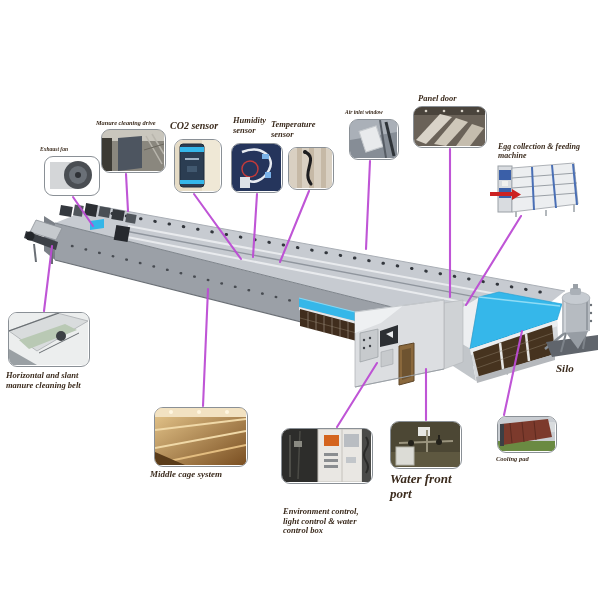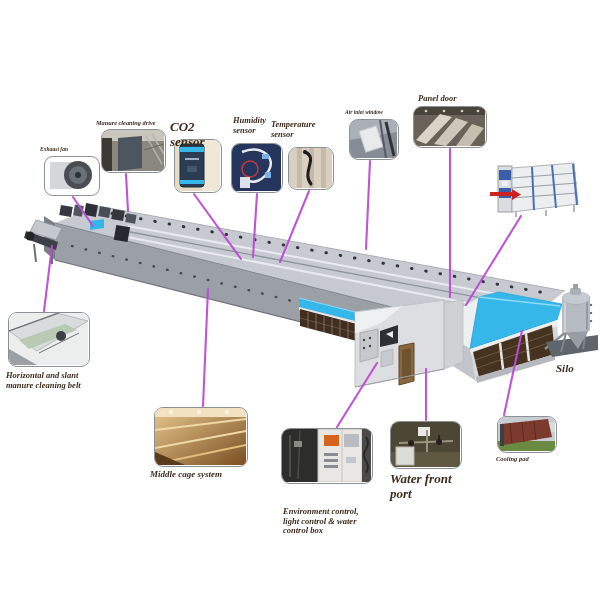--- a/index.html
+++ b/index.html
@@ -317,25 +317,26 @@
       <polygon points="3,7 50,2 54,20 5,28" fill="#7c3a2c"></polygon>
       <line x1="12" y1="6" x2="14" y2="26" stroke="#5e2b20"></line>
       <line x1="24" y1="5" x2="26" y2="25" stroke="#5e2b20"></line>
       <line x1="36" y1="4" x2="38" y2="23" stroke="#5e2b20"></line>
       <rect x="2" y="7" width="4" height="22" fill="#3c3f44"></rect>
     </svg>
   </div>
 
   <div class="cap c-center" style="left:40px;top:146px;width:64px;font-size:5.5px;">Exhaust fan</div>
   <div class="cap c-center" style="left:96px;top:119px;width:74px;font-size:6.3px;">Manure cleaning drive</div>
-  <div class="cap c-center" style="left:170px;top:120px;width:56px;font-size:13px;font-family:Liberation Serif, serif;">CO2 sensor</div>
+  <div class="cap c-center" style="left:170px;top:120px;width:56px;font-size:10px;font-family:Liberation Serif, serif;">CO2 sensor</div>
   <div class="cap c-left" style="left:233px;top:116px;width:46px;font-size:8.5px;">Humidity sensor</div>
   <div class="cap c-left" style="left:271px;top:120px;width:62px;font-size:8.5px;">Temperature sensor</div>
   <div class="cap c-center" style="left:345px;top:109px;width:58px;font-size:5.5px;">Air inlet window</div>
   <div class="cap c-center" style="left:418px;top:94px;width:64px;font-size:8.5px;">Panel door</div>
+  <div class="cap c-left" style="left:498px;top:143px;width:86px;font-size:8px;">Egg collection &amp; feeding machine</div>
   <div class="cap c-left" style="left:6px;top:371px;width:92px;font-size:8.5px;">Horizontal and slant manure cleaning belt</div>
   <div class="cap c-center" style="left:150px;top:469px;width:102px;font-size:9px;">Middle cage system</div>
   <div class="cap c-left" style="left:283px;top:487px;width:92px;font-size:8.5px;margin-top:20px;">Environment control, light control &amp; water control box</div>
   <div class="cap c-center" style="left:390px;top:472px;width:72px;font-size:13px;">Water front port</div>
   <div class="cap c-center" style="left:496px;top:455px;width:62px;font-size:6.5px;">Cooling pad</div>
   <div class="cap c-center" style="left:556px;top:362px;width:42px;font-size:11px;">Silo</div>
 
 </div>
 
 </body></html>

